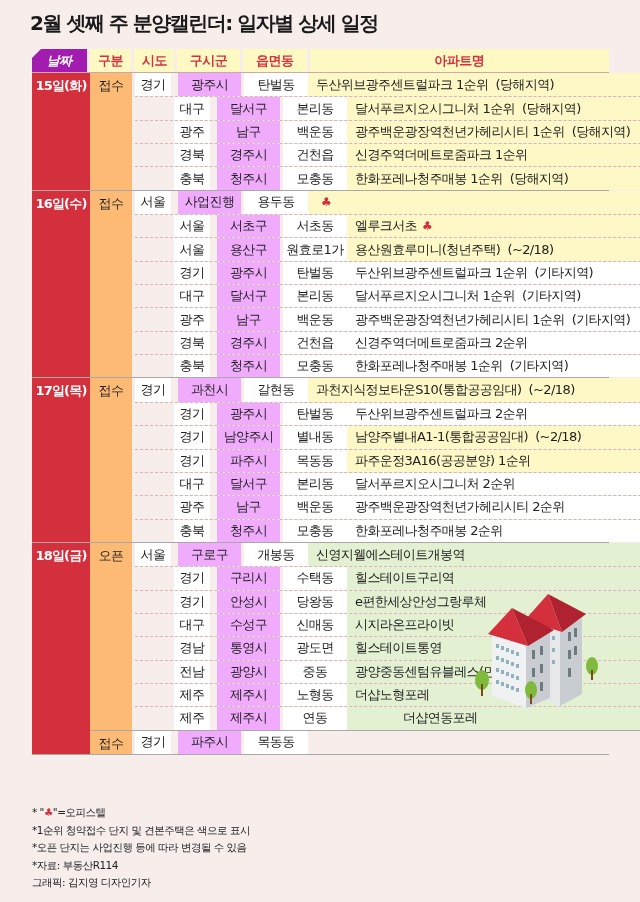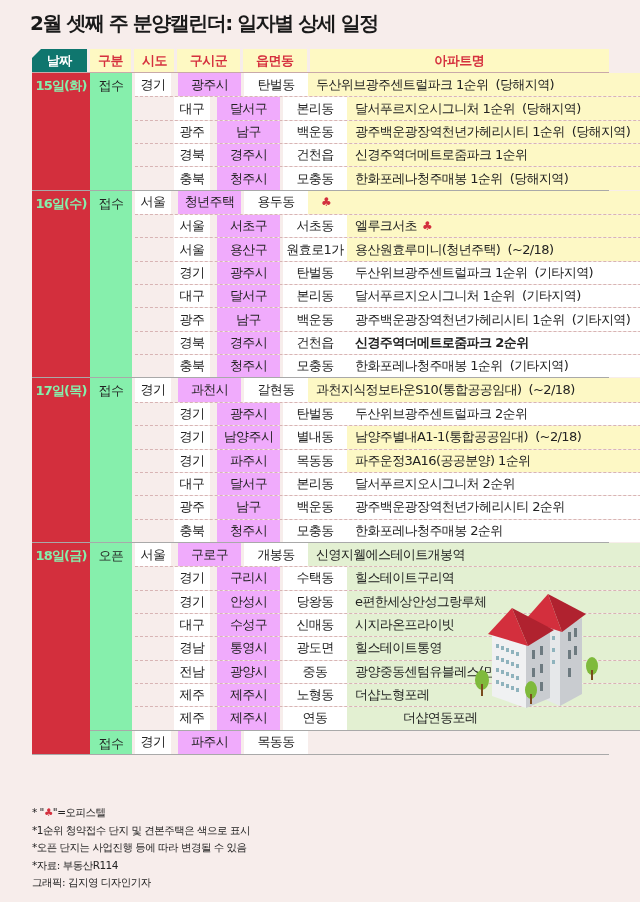--- a/index.html
+++ b/index.html
@@ -3,34 +3,34 @@
 <meta charset="utf-8">
 <style>
   * { box-sizing: border-box; margin: 0; padding: 0; }
   html, body { width: 640px; height: 902px; background: #f7edeb; overflow: hidden; }
   body { font-family: "DejaVu Sans", "Liberation Sans", sans-serif; color: #222; position: relative; }
   .title { position: absolute; left: 30px; top: 10px; font-size: 20px; font-weight: bold; letter-spacing: -1.5px; color: #1a1a1a; }
   .table { position: absolute; left: 32px; top: 49px; width: 577px; }
   .hdr { display: flex; height: 24px; border-bottom: 1px solid #c9a9a9; }
   .hdr > div { background: #fef9c3; color: #d5303e; font-size: 13px; font-weight: bold; display: flex; align-items: center; justify-content: center; letter-spacing: -0.5px; margin-right: 3px; }
   .hdr > div:last-child { margin-right: 0; }
-  .hdr .c-date { background: #0f766e; color: #fff; position: relative; }
+  .hdr .c-date { background: #a21caf; color: #fff; position: relative; font-style: italic; }
   .hdr .c-date::before { content: ""; position: absolute; left: 0; top: 0; width: 0; height: 0; border-top: 9px solid #f7edeb; border-right: 9px solid transparent; }
   .c-date { width: 55px; }
   .c-type { width: 42px; }
   .c-sido { width: 40px; }
   .c-gu { width: 63px; }
   .c-dong { width: 64px; }
   .c-apt { width: 301px; }
   .group { display: flex; border-bottom: 1px solid #a9a9a9; }
-  .g-date { width: 58px; background: #d32f3d; color: #86efac; font-size: 13px; font-weight: bold; padding-top: 4px; text-align: center; letter-spacing: -0.8px; flex: none; }
+  .g-date { width: 58px; background: #d32f3d; color: #ffffff; font-size: 13px; font-weight: bold; padding-top: 4px; text-align: center; letter-spacing: -0.8px; flex: none; }
   .g-body { flex: 1; }
   .sub { display: flex; }
   .sub + .sub { border-top: 1px solid #a9a9a9; }
-  .s-type { width: 45px; background: #86efac; font-size: 13px; text-align: center; padding-top: 4px; letter-spacing: -0.5px; flex: none; border-right: 3px solid #f7edeb; }
+  .s-type { width: 45px; background: #fdba74; font-size: 13px; text-align: center; padding-top: 4px; letter-spacing: -0.5px; flex: none; border-right: 3px solid #f7edeb; }
   .rows { flex: 1; }
   .row { display: flex; height: 23.35px; }
   .row + .row { border-top: 1px dashed #d8b4b4; padding-left: 39px; }
   .row > div { font-size: 13px; display: flex; align-items: center; justify-content: center; letter-spacing: -0.6px; white-space: nowrap; }
   .r-sido { width: 36px; background: #fff; margin-right: 7px; }
   .r-gu { width: 63px; background: #f0abfc; margin-right: 3px; }
   .r-dong { width: 64px; background: #fff; margin-right: 0; }
   .r-apt { width: 349px; justify-content: flex-start !important; padding-left: 8px; background: #fff; }
   .r-apt.yellow { background: #fdf8c5; }
   .r-apt.green { background: #e3f0d2; }
@@ -105,21 +105,21 @@
         </div>
       </div>
       <div class="group">
         <div class="g-date">16일(수)</div>
         <div class="g-body">
           <div class="sub">
             <div class="s-type">접수</div>
             <div class="rows">
               <div class="row">
                 <div class="r-sido">서울</div>
-                <div class="r-gu">청년주택</div>
+                <div class="r-gu">사업진행</div>
                 <div class="r-dong">용두동</div>
                 <div class="r-apt yellow">
                   <span class="club">♣</span>
                 </div>
               </div>
               <div class="row">
                 <div class="r-sido">서울</div>
                 <div class="r-gu">서초구</div>
                 <div class="r-dong">서초동</div>
                 <div class="r-apt yellow">
@@ -157,21 +157,21 @@
                 <div class="r-dong">백운동</div>
                 <div class="r-apt">
                   <span style="white-space: pre;">광주백운광장역천년가헤리시티 1순위  (기타지역)</span>
                 </div>
               </div>
               <div class="row">
                 <div class="r-sido">경북</div>
                 <div class="r-gu">경주시</div>
                 <div class="r-dong">건천읍</div>
                 <div class="r-apt">
-                  <span style="white-space: pre; font-weight: bold;">신경주역더메트로줌파크 2순위</span>
+                  <span style="white-space: pre;">신경주역더메트로줌파크 2순위</span>
                 </div>
               </div>
               <div class="row">
                 <div class="r-sido">충북</div>
                 <div class="r-gu">청주시</div>
                 <div class="r-dong">모충동</div>
                 <div class="r-apt">
                   <span style="white-space: pre;">한화포레나청주매봉 1순위  (기타지역)</span>
                 </div>
               </div>

